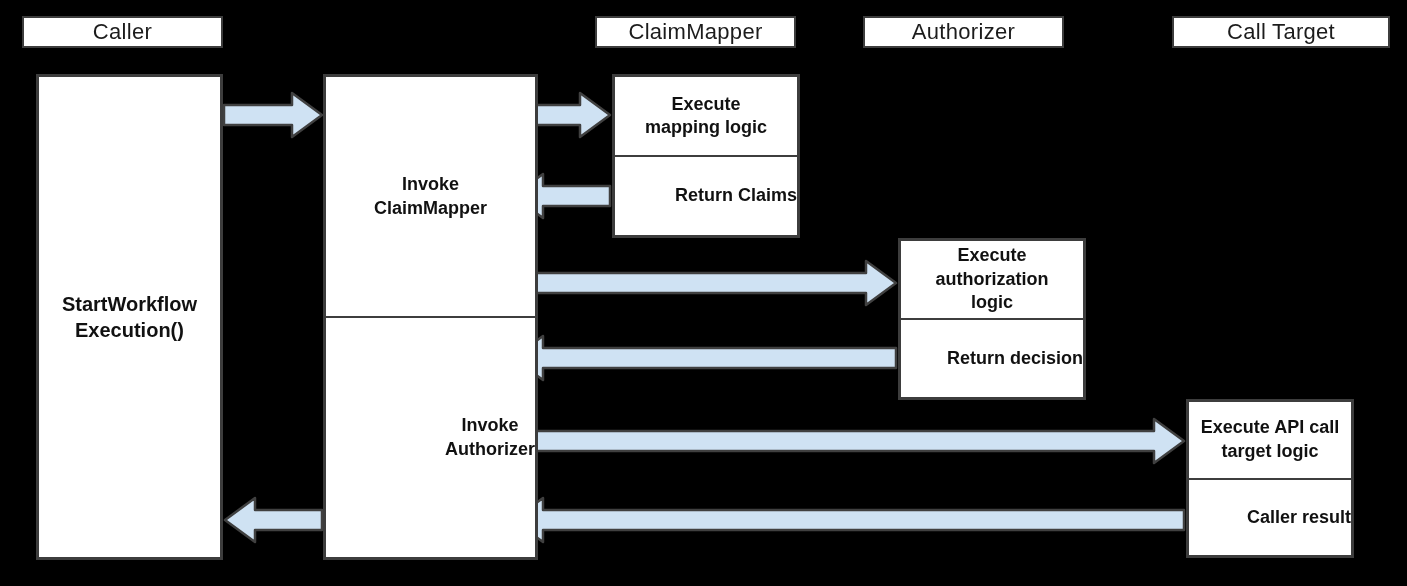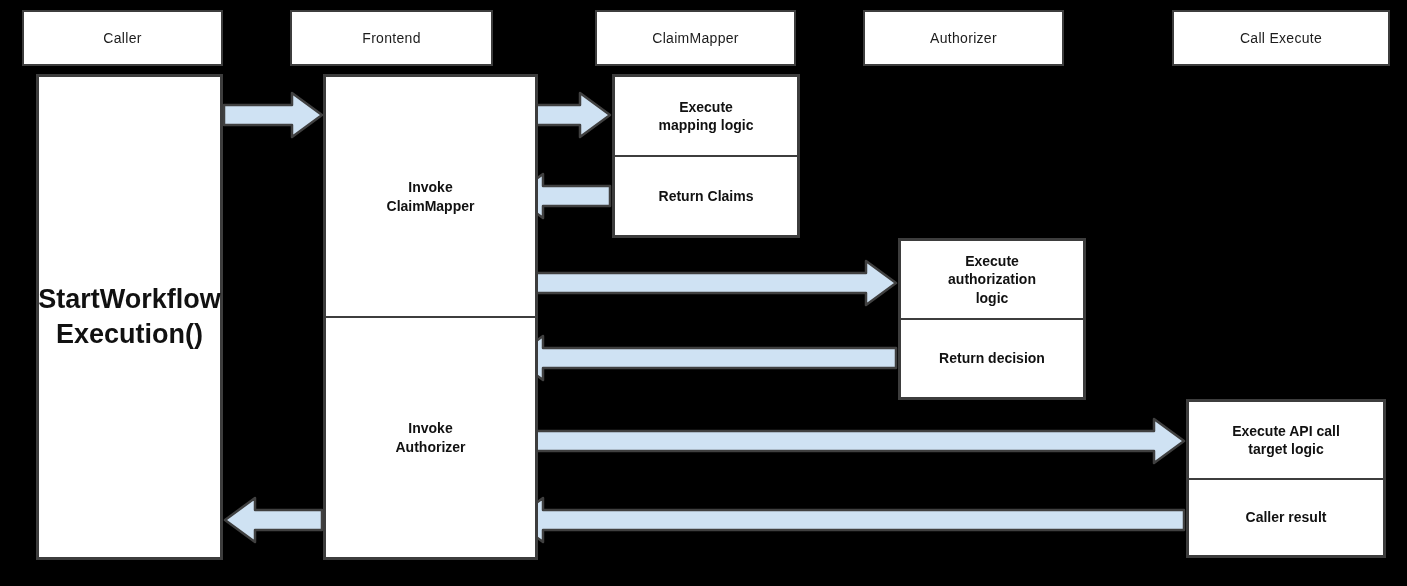--- a/index.html
+++ b/index.html
@@ -16,58 +16,58 @@
     background: var(--background);
     font-family: "Liberation Sans", "DejaVu Sans", sans-serif;
     position: relative;
     overflow: hidden;
   }
   .canvas { position: absolute; inset: 0; width: 1407px; height: 586px; }
   .arrow-layer { position: absolute; inset: 0; }
 
   .hdr {
     position: absolute;
-    top: 10px;
-    height: 56px;
+    top: 16px;
+    height: 32px;
     background: var(--box-fill);
     border: 2px solid var(--box-border);
     display: flex;
     align-items: center;
     justify-content: center;
-    font-size: 14px;
+    font-size: 22px;
     font-weight: 400;
     color: var(--text);
     letter-spacing: 0.3px;
   }
 
   .bigbox {
     position: absolute;
     background: var(--box-fill);
     border: 3px solid var(--box-border);
     display: flex;
     flex-direction: column;
   }
   .bigbox .row {
     flex: 1;
     display: flex;
     align-items: center;
     justify-content: center;
     text-align: center;
   }
-  .bigbox .row + .row { border-top: 2px solid var(--box-border); }
+  .bigbox .row + .row { border-top: 2px solid var(--box-border); justify-content: flex-end; }
 
   .lbl {
     font-weight: 700;
-    font-size: 14px;
+    font-size: 18px;
     line-height: 1.3;
     color: #111111;
     text-align: center;
     white-space: pre-line;
   }
-  .lbl-lg { font-size: 27px; }
+  .lbl-lg { font-size: 20px; }
 
   polygon {
     fill: var(--arrow-fill);
     stroke: var(--arrow-border);
     stroke-width: 2.5;
     stroke-linejoin: round;
   }
 </style>
 </head>
 <body>
@@ -79,24 +79,23 @@
     <polygon points="512,105 580,105 580,93 610,115 580,137 580,125 512,125"></polygon>
     <polygon points="610,186 543,186 543,174 513,196 543,218 543,206 610,206"></polygon>
     <polygon points="512,273 866,273 866,261 896,283 866,305 866,293 512,293"></polygon>
     <polygon points="896,348 543,348 543,336 513,358 543,380 543,368 896,368"></polygon>
     <polygon points="512,431 1154,431 1154,419 1184,441 1154,463 1154,451 512,451"></polygon>
     <polygon points="1184,510 543,510 543,498 513,520 543,542 543,530 1184,530"></polygon>
     <polygon points="322,510 255,510 255,498 225,520 255,542 255,530 322,530"></polygon>
   </svg>
 
   <div class="hdr" style="left:22px; width:201px;">Caller</div>
-  <div class="hdr" style="left:290px; width:203px;">Frontend</div>
   <div class="hdr" style="left:595px; width:201px;">ClaimMapper</div>
   <div class="hdr" style="left:863px; width:201px;">Authorizer</div>
-  <div class="hdr" style="left:1172px; width:218px;">Call Execute</div>
+  <div class="hdr" style="left:1172px; width:218px;">Call Target</div>
 
   <div class="bigbox" style="left:36px; top:74px; width:187px; height:486px;">
     <div class="row">
       <span class="lbl lbl-lg">StartWorkflow
 Execution()</span>
     </div>
   </div>
 
   <div class="bigbox" style="left:323px; top:74px; width:215px; height:486px;">
     <div class="row">
@@ -123,21 +122,21 @@
     <div class="row">
       <span class="lbl">Execute
 authorization
 logic</span>
     </div>
     <div class="row">
       <span class="lbl">Return decision</span>
     </div>
   </div>
 
-  <div class="bigbox" style="left:1186px; top:399px; width:200px; height:159px;">
+  <div class="bigbox" style="left:1186px; top:399px; width:168px; height:159px;">
     <div class="row">
       <span class="lbl">Execute API call
 target logic</span>
     </div>
     <div class="row">
       <span class="lbl">Caller result</span>
     </div>
   </div>
 
 </div>

